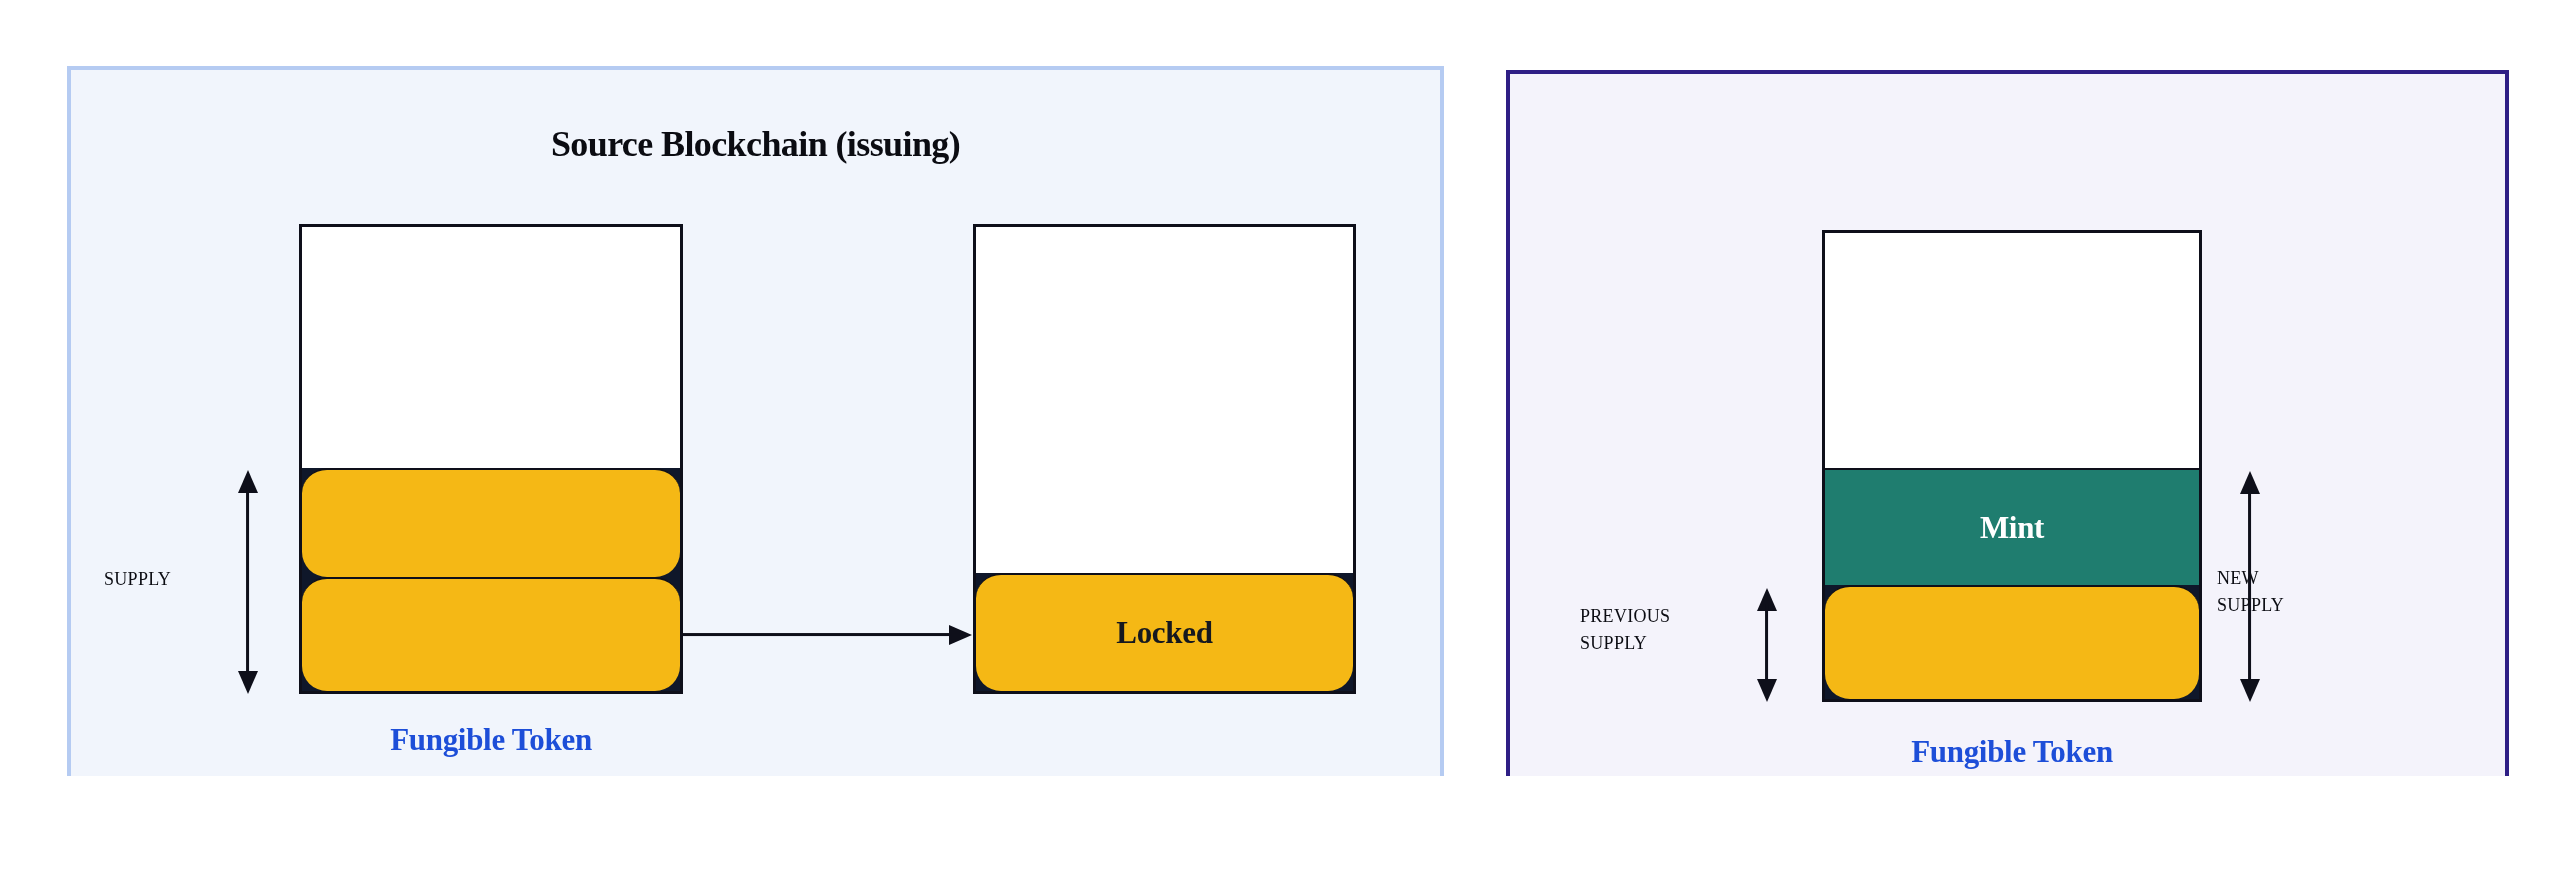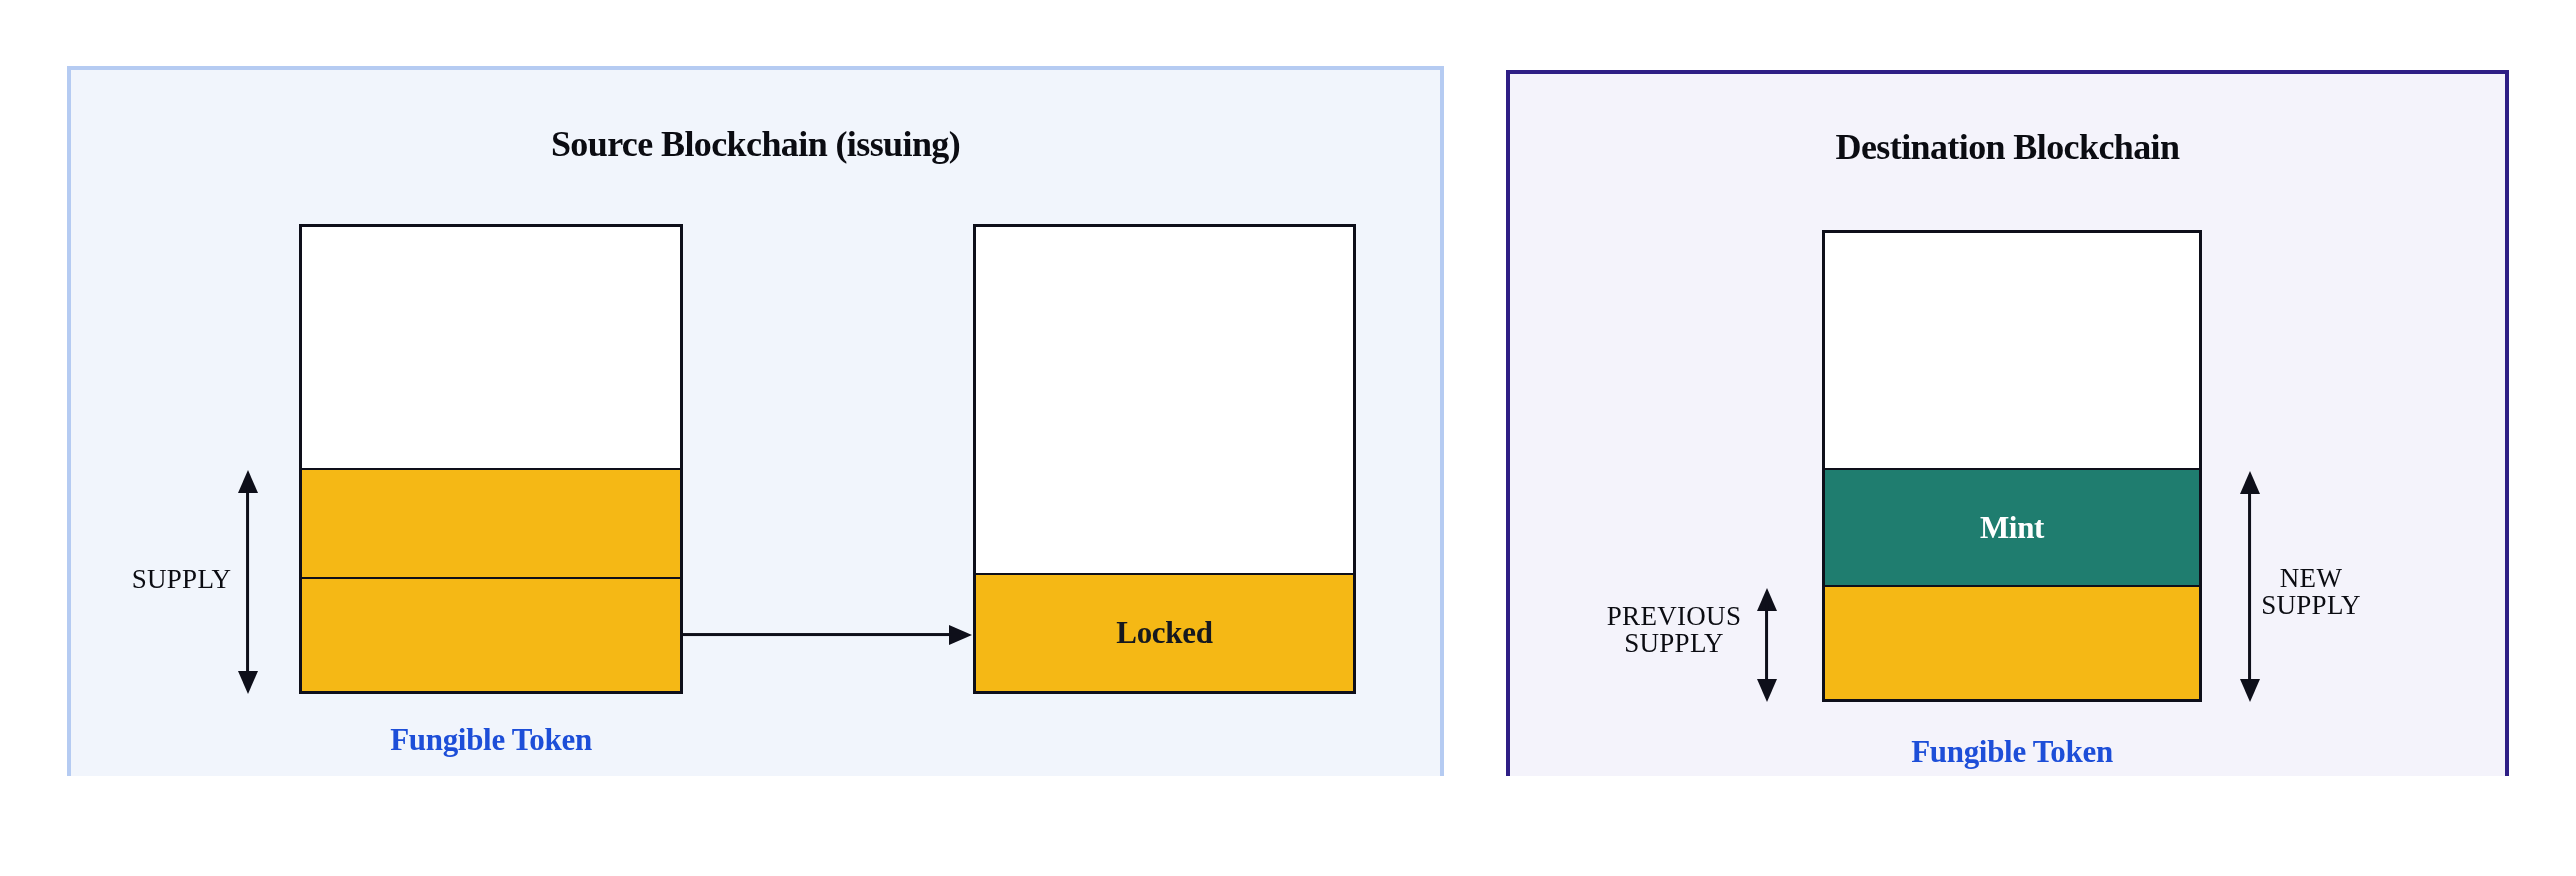--- a/index.html
+++ b/index.html
@@ -32,34 +32,34 @@
   #destination-panel .panel-title{top:52px;}
 
   .tokenbox{
     position:absolute;box-sizing:border-box;
     border:3.3px solid var(--box-outline,#0e0f1a);
     background:#0f172a;
     display:flex;flex-direction:column;
   }
   .seg{box-sizing:border-box;flex:0 0 auto;display:flex;align-items:center;justify-content:center;}
   .seg.empty{flex:1 1 auto;background:#ffffff;}
-  .seg.yellow{background:var(--token-yellow,#f5b815);border-top:2.8px solid var(--box-outline,#0e0f1a);}
+  .seg.yellow{background:var(--token-yellow,#f5b815);border-top:2.8px solid var(--box-outline,#0e0f1a);border-radius:25px;}
   .seg.teal{background:var(--mint-teal,#1f7d6f);border-top:2.8px solid var(--box-outline,#0e0f1a);}
   .seg-label{font-size:31px;font-weight:600;letter-spacing:-0.3px;}
   .seg-label.dark{color:#15181f;}
   .seg-label.light{color:#ffffff;}
 
   .caption{
     position:absolute;text-align:center;
     font-size:31px;font-weight:700;letter-spacing:-0.3px;
     color:#1d4ed8;line-height:35px;
   }
   .side-label{
-    position:absolute;text-align:center;
-    font-size:27px;font-weight:500;letter-spacing:0.3px;
+    position:absolute;text-align:left;
+    font-size:18px;font-weight:500;letter-spacing:0.3px;
     color:#0b0c12;line-height:26.5px;white-space:nowrap;
   }
 
   
   .varrow{position:absolute;width:21px;}
   .varrow .stem{
     position:absolute;left:50%;transform:translateX(-50%);
     top:15.5px;bottom:15.5px;width:3.9px;background:var(--box-outline,#0e0f1a);
   }
   .varrow .ah{
@@ -116,21 +116,20 @@
       <div class="seg yellow" style="height:118px;">
         <span class="seg-label dark">Locked</span>
       </div>
     </div>
 
     <div class="caption" style="left:228px;top:652px;width:384px;">Fungible Token</div>
   </div>
 
   <div id="destination-panel" class="panel">
 
-    <div class="panel-title">Destination Blockchain</div>
 
     <div class="side-label" style="left:70px;top:529px;width:188px;">
       <div>PREVIOUS</div>
       <div>SUPPLY</div>
     </div>
 
     <div class="varrow" style="left:246px;top:514px;height:114px;">
       <div class="ah up"></div>
       <div class="stem"></div>
       <div class="ah down"></div>

